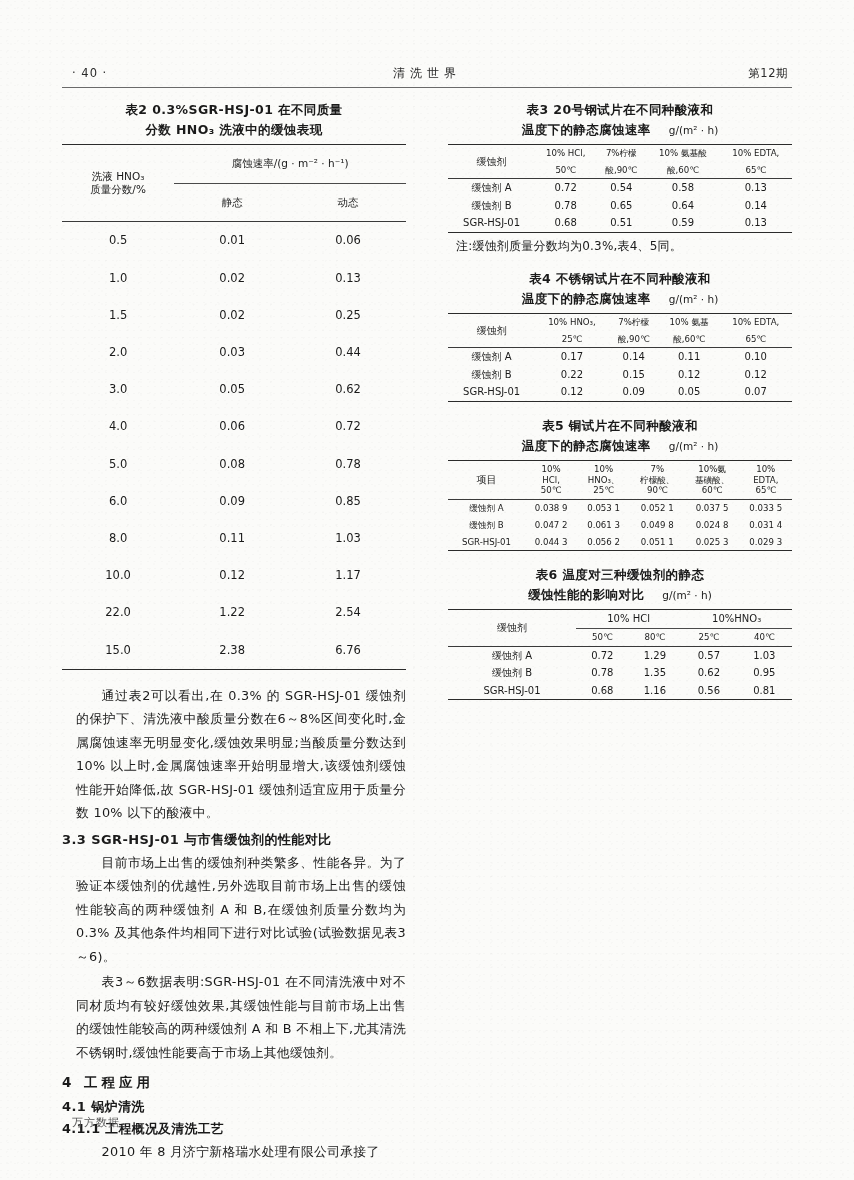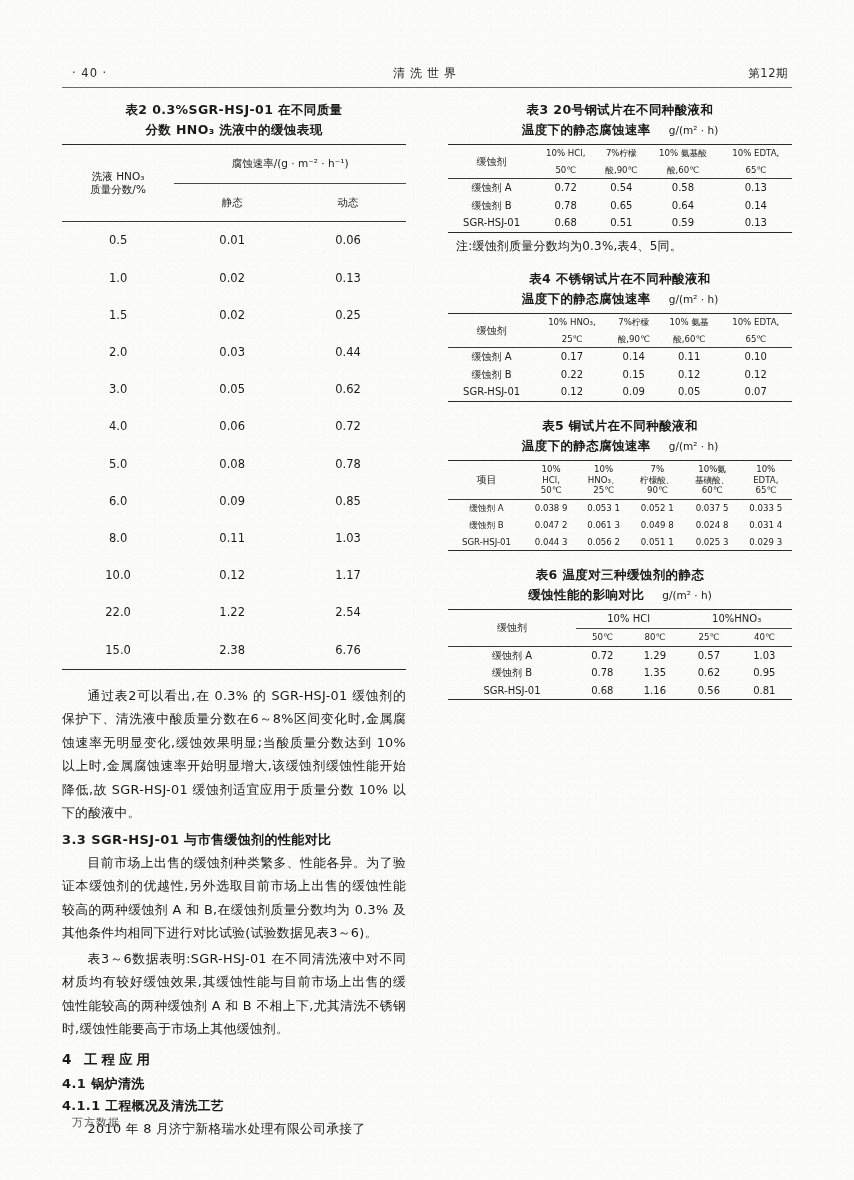--- a/index.html
+++ b/index.html
@@ -90,21 +90,21 @@
   .tbl-note{
     font-size:12px;
     margin:5px 0 8px 8px;
     letter-spacing:.2px;
   }
   
   p.body{
     font-size:12.8px;
     line-height:23.5px;
     text-align:justify;
-    margin:0 0 2px 0;
+    margin:0 0 2px 14px;
     text-indent:2em;
     letter-spacing:.3px;
   }
   h3.sec{
     font-size:13px;
     font-weight:bold;
     margin:6px 0 2px 0;
     letter-spacing:.4px;
   }
   h2.sec1{

